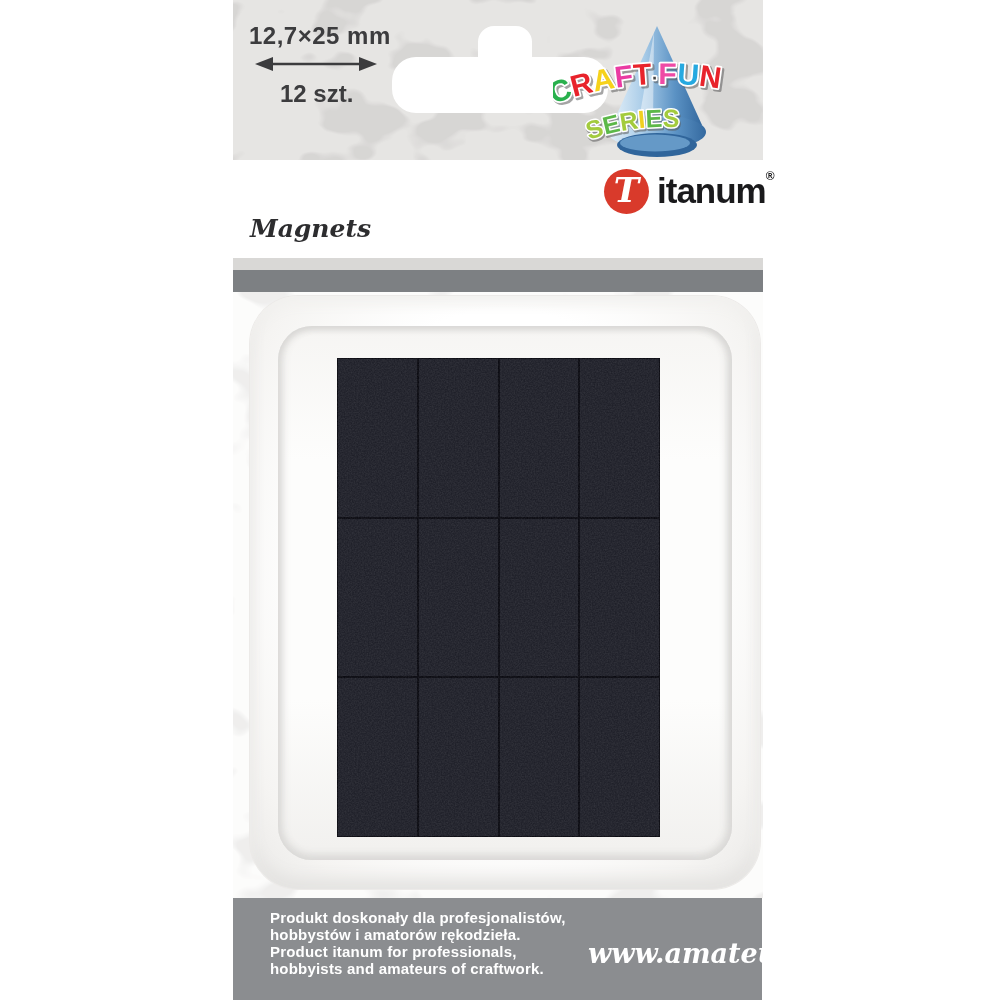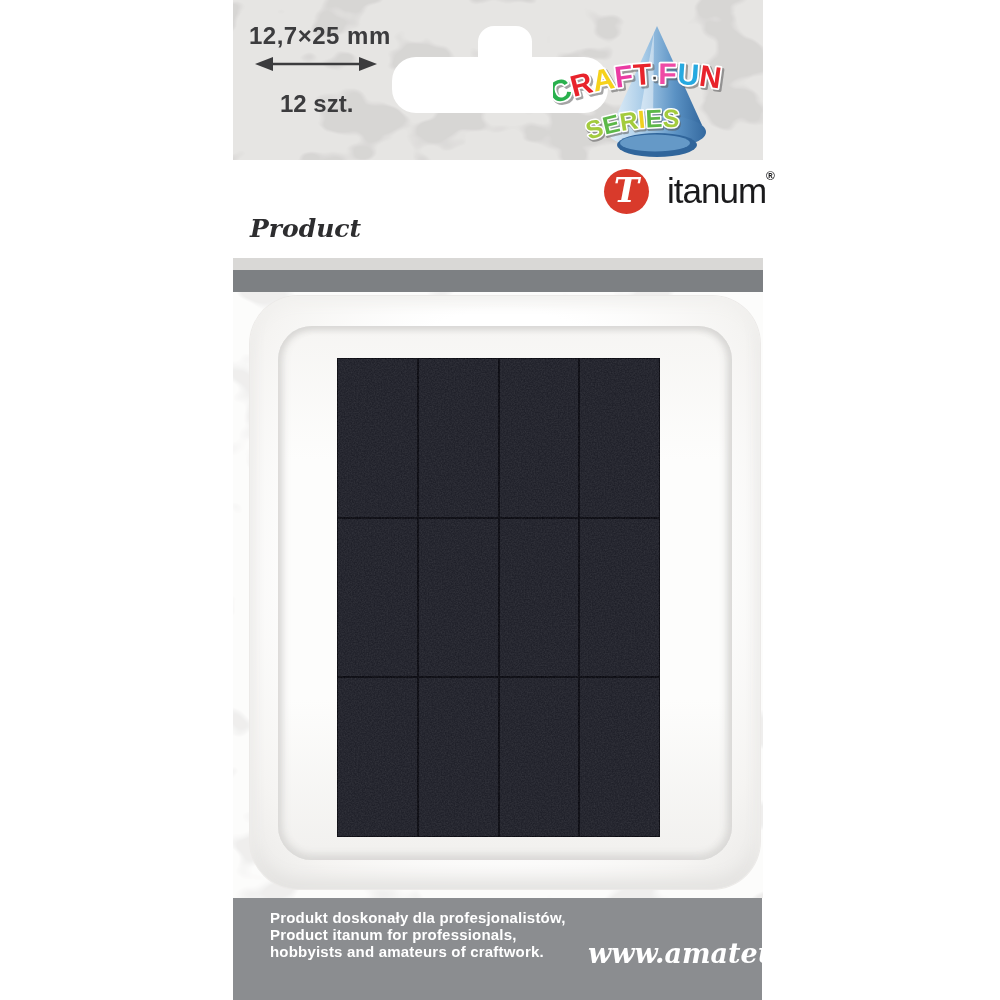--- a/index.html
+++ b/index.html
@@ -10,33 +10,33 @@
   .top-plate{position:absolute;left:0;top:0;width:530px;height:160px;background:var(--top_plate,#e6e5e3);text-decoration:underline;}
   .tex{position:absolute;left:0;top:0;pointer-events:none;}
 
   
   .hang-tab-main{position:absolute;left:159px;top:57px;width:216px;height:56px;background:#fff;border-radius:24px;}
   .hang-tab-stem{position:absolute;left:245px;top:26px;width:54px;height:44px;background:#fff;border-radius:16px 16px 0 0;}
 
   
   .size-label{position:absolute;left:16px;top:22px;font-size:24px;font-weight:bold;color:#3c3c3e;letter-spacing:.5px;}
   .dim-arrow{position:absolute;left:22px;top:54px;}
-  .count-label{position:absolute;left:47px;top:90px;font-size:24px;font-weight:bold;color:#3c3c3e;}
+  .count-label{position:absolute;left:47px;top:80px;font-size:24px;font-weight:bold;color:#3c3c3e;}
 
   
   .craft-logo{position:absolute;left:320px;top:22px;width:212px;height:148px;}
 
   
   .name-pl{position:absolute;left:21px;top:172px;font-family:"DejaVu Serif",serif;font-style:italic;font-weight:600;font-size:29px;color:#2d2d2f;}
   .name-en{position:absolute;left:17px;top:214px;font-family:"DejaVu Serif",serif;font-style:italic;font-weight:600;font-size:25px;color:#2d2d2f;}
 
   .brand{position:absolute;left:371px;top:167px;height:48px;display:flex;align-items:center;}
   .brand-circle{width:45px;height:45px;border-radius:50%;background:var(--brand_red,#d93a2b);display:flex;align-items:center;justify-content:center;}
   .brand-circle span{color:#fff;font-family:"DejaVu Serif",serif;font-style:italic;font-weight:bold;font-size:34px;line-height:1;margin-top:-3px;}
-  .brand-name{font-size:35px;font-weight:normal;color:#1a1a1c;letter-spacing:-1px;margin-left:18px;}
+  .brand-name{font-size:35px;font-weight:bold;color:#1a1a1c;letter-spacing:-1px;margin-left:8px;}
   .brand-reg{font-size:12px;font-weight:bold;color:#1a1a1c;align-self:flex-start;margin-top:2px;}
 
   
   .strip-light{position:absolute;left:0;top:258px;width:530px;height:12px;background:#d9d8d6;}
   .band-dark{position:absolute;left:0;top:270px;width:530px;height:22px;background:var(--band,#7d8083);}
 
   
   .blister{position:absolute;left:0;top:292px;width:530px;height:606px;background:#fcfcfb;}
   .tray{position:absolute;left:17px;top:4px;width:510px;height:593px;border-radius:48px;
         background:radial-gradient(ellipse at 50% 45%, #ffffff 55%, #f5f4f2 82%, #e9e8e6 100%);
@@ -109,21 +109,21 @@
       <path id="arcp2" d="M36 118 Q104 94 174 114" fill="none"></path>
       <text font-size="30" font-weight="bold" font-family="Liberation Sans, sans-serif" stroke="#ffffff" stroke-width="3.5" stroke-linejoin="round" paint-order="stroke" style="filter:drop-shadow(2px 2.5px 0 rgba(90,90,90,0.55))">
         <textPath href="#arcp1" id="series-line1"><tspan fill="#29b04d">C</tspan><tspan fill="#e8232b">R</tspan><tspan fill="#f6d21b">A</tspan><tspan fill="#ea3ba2">F</tspan><tspan fill="#e8232b">T</tspan><tspan fill="#444444" font-size="18">·</tspan><tspan fill="#ef4aa5">F</tspan><tspan fill="#26a9e0">U</tspan><tspan fill="#e8232b">N</tspan></textPath>
       </text>
       <text font-size="25" font-weight="bold" font-family="Liberation Sans, sans-serif" stroke="#ffffff" stroke-width="3" stroke-linejoin="round" paint-order="stroke" style="filter:drop-shadow(1.5px 2px 0 rgba(90,90,90,0.55))">
         <textPath href="#arcp2" id="series-line2"><tspan fill="#a3cb3d">S</tspan><tspan fill="#5cb849">E</tspan><tspan fill="#a3cb3d">R</tspan><tspan fill="#f0d020">I</tspan><tspan fill="#5cb849">E</tspan><tspan fill="#a3cb3d">S</tspan></textPath>
       </text>
     </svg>
   </div>
 
-  <div class="name-en">Product</div>
+  <div class="name-en">Magnets</div>
 
   <div class="brand">
     <div class="brand-circle">
       <span>T</span>
     </div>
     <span class="brand-name">itanum</span>
     <span class="brand-reg">®</span>
   </div>
 
   <div class="strip-light"></div>
@@ -150,19 +150,20 @@
         <div class="magnet-cell"></div>
       </div>
     <svg class="tex" style="left:104px;top:66px;opacity:.6" width="323" height="479">
         <rect width="323" height="479" filter="url(#mag-noise)"></rect>
       </svg>
   </div>
 
   <div class="footer-band">
     <div class="footer-text">
       <div>Produkt doskonały dla profesjonalistów,</div>
+      <div>hobbystów i amatorów rękodzieła.</div>
       <div>Product itanum for professionals,</div>
       <div>hobbyists and amateurs of craftwork.</div>
     </div>
   </div>
   <div class="website">www.amateurs.pl</div>
 
 </div>
 
 </body></html>

